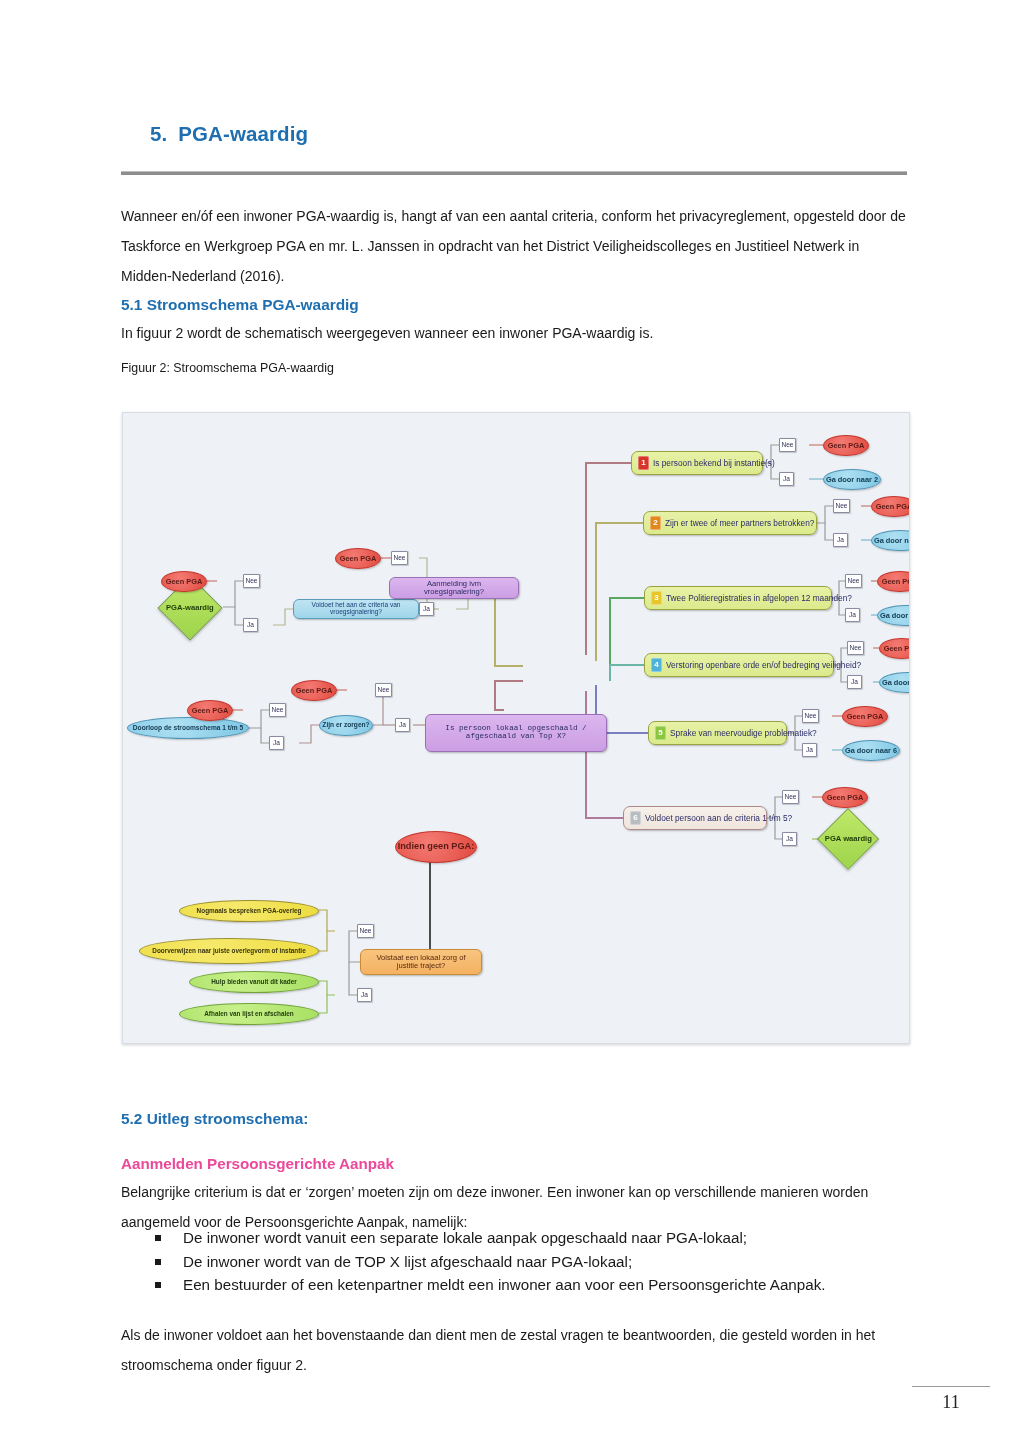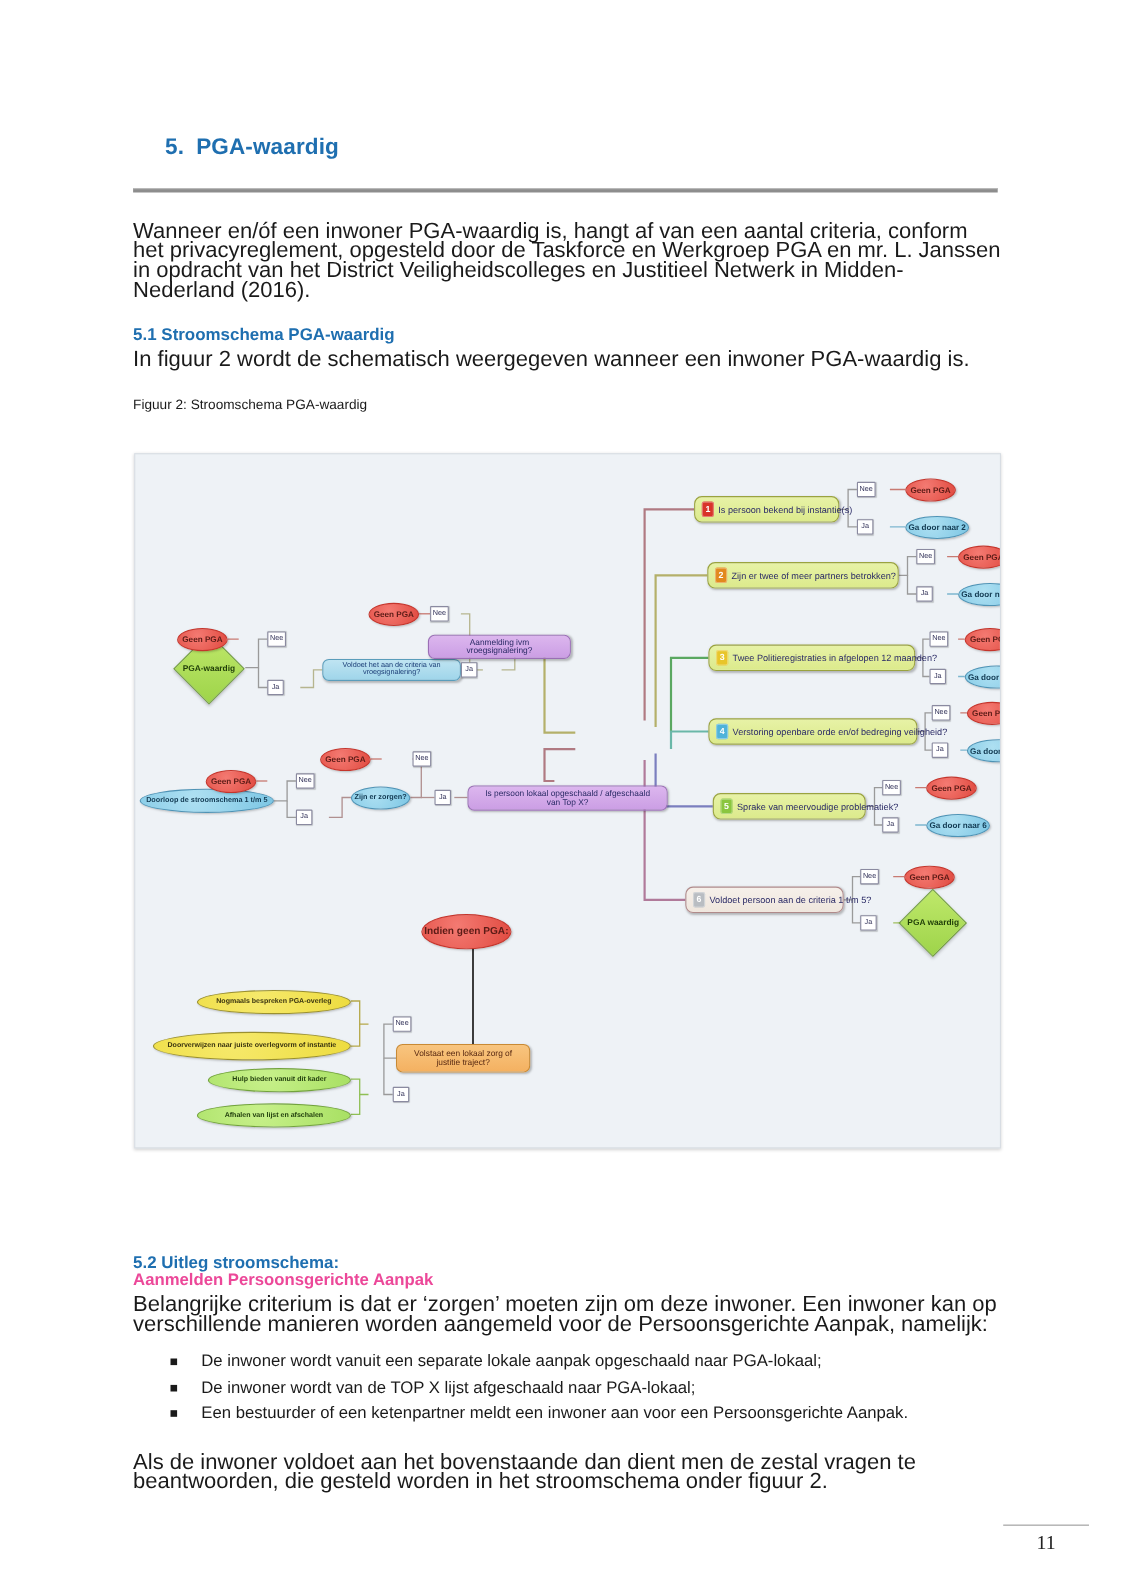--- a/index.html
+++ b/index.html
@@ -20,36 +20,36 @@
   }
   .h1-num, .h1-text {
     font-size:20.5px; font-weight:bold; color:#1f6fb0; letter-spacing:.1px;
   }
   .rule-top {
     position:absolute; left:121px; top:171px; width:786px; height:3px;
     background:#8d8d8d; border-top:1px solid #bdbdbd;
   }
 
   .para {
-    position:absolute; font-size:20px; line-height:18px; color:#1a1a1a;
+    position:absolute; font-size:14px; line-height:30px; color:#1a1a1a;
   }
   .p-intro { left:121px; top:201px; width:790px; }
 
   .h2 {
     position:absolute; font-size:15.4px; font-weight:bold; color:#1f6fb0;
   }
   .h2-51 { left:121px; top:296px; }
   .p-51 { left:121px; top:318px; width:790px; }
 
   .fig-cap {
     position:absolute; left:121px; top:361px;
     font-size:12.4px; color:#1a1a1a;
   }
 
-  .h2-52 { left:121px; top:1140px; }
+  .h2-52 { left:121px; top:1110px; }
 
   .h3 {
     position:absolute; font-size:15.2px; font-weight:bold; color:#ec4899;
   }
   .h3-aanmelden { left:121px; top:1155px; }
 
   .p-belang { left:121px; top:1177px; width:790px; }
 
   .bullets {
     position:absolute; left:121px; top:1226px; width:790px;
@@ -338,23 +338,23 @@
       <div class="node ell ell-blue" style="left:4px; top:304px; width:122px; height:22px; font-size:6.6px;">Doorloop de stroomschema 1 t/m 5</div>
       <div class="node jn" style="left:146px; top:290px; width:17px; height:14px;">Nee</div>
       <div class="node jn" style="left:146px; top:323px; width:15px; height:14px;">Ja</div>
       <div class="node ell ell-red" style="left:64px; top:287px; width:46px; height:21px;">Geen PGA</div>
 
       <div class="node ell ell-blue" style="left:196px; top:302px; width:54px; height:21px; font-size:6.6px;">Zijn er zorgen?</div>
       <div class="node jn" style="left:252px; top:270px; width:17px; height:14px;">Nee</div>
       <div class="node jn" style="left:272px; top:305px; width:15px; height:14px;">Ja</div>
       <div class="node ell ell-red" style="left:168px; top:267px; width:46px; height:21px;">Geen PGA</div>
 
-      <div class="node rbox rbox-purple" style="left:302px; top:301px; width:182px; height:23px; font-size:7.6px;">Is persoon lokaal opgeschaald / afgeschaald van Top X?</div>
-
-      <div class="node ell ell-red" style="left:260px; top:418px; width:82px; height:32px; font-size:9.2px;">Indien geen PGA:</div>
+      <div class="node rbox rbox-purple" style="left:302px; top:301px; width:182px; height:38px; font-size:7.6px;font-family:Liberation Mono, monospace;">Is persoon lokaal opgeschaald / afgeschaald van Top X?</div>
+
+      <div class="node ell ell-red" style="left:272px; top:418px; width:82px; height:32px; font-size:9.2px;">Indien geen PGA:</div>
 
       <div class="node rbox rbox-orange" style="left:237px; top:536px; width:122px; height:26px; font-size:7.6px;">Volstaat een lokaal zorg of justitie traject?</div>
 
       <div class="node jn" style="left:234px; top:511px; width:17px; height:14px;">Nee</div>
       <div class="node jn" style="left:234px; top:575px; width:15px; height:14px;">Ja</div>
 
       <div class="node ell ell-yellow" style="left:56px; top:487px; width:140px; height:22px; font-size:6.4px;">Nogmaals bespreken PGA-overleg</div>
       <div class="node ell ell-yellow" style="left:16px; top:525px; width:180px; height:26px; font-size:6.4px;">Doorverwijzen naar juiste overlegvorm of instantie</div>
 
       <div class="node ell ell-green" style="left:66px; top:487px; width:130px; height:22px; font-size:6.4px; left:66px; top:558px;">Hulp bieden vanuit dit kader</div>

